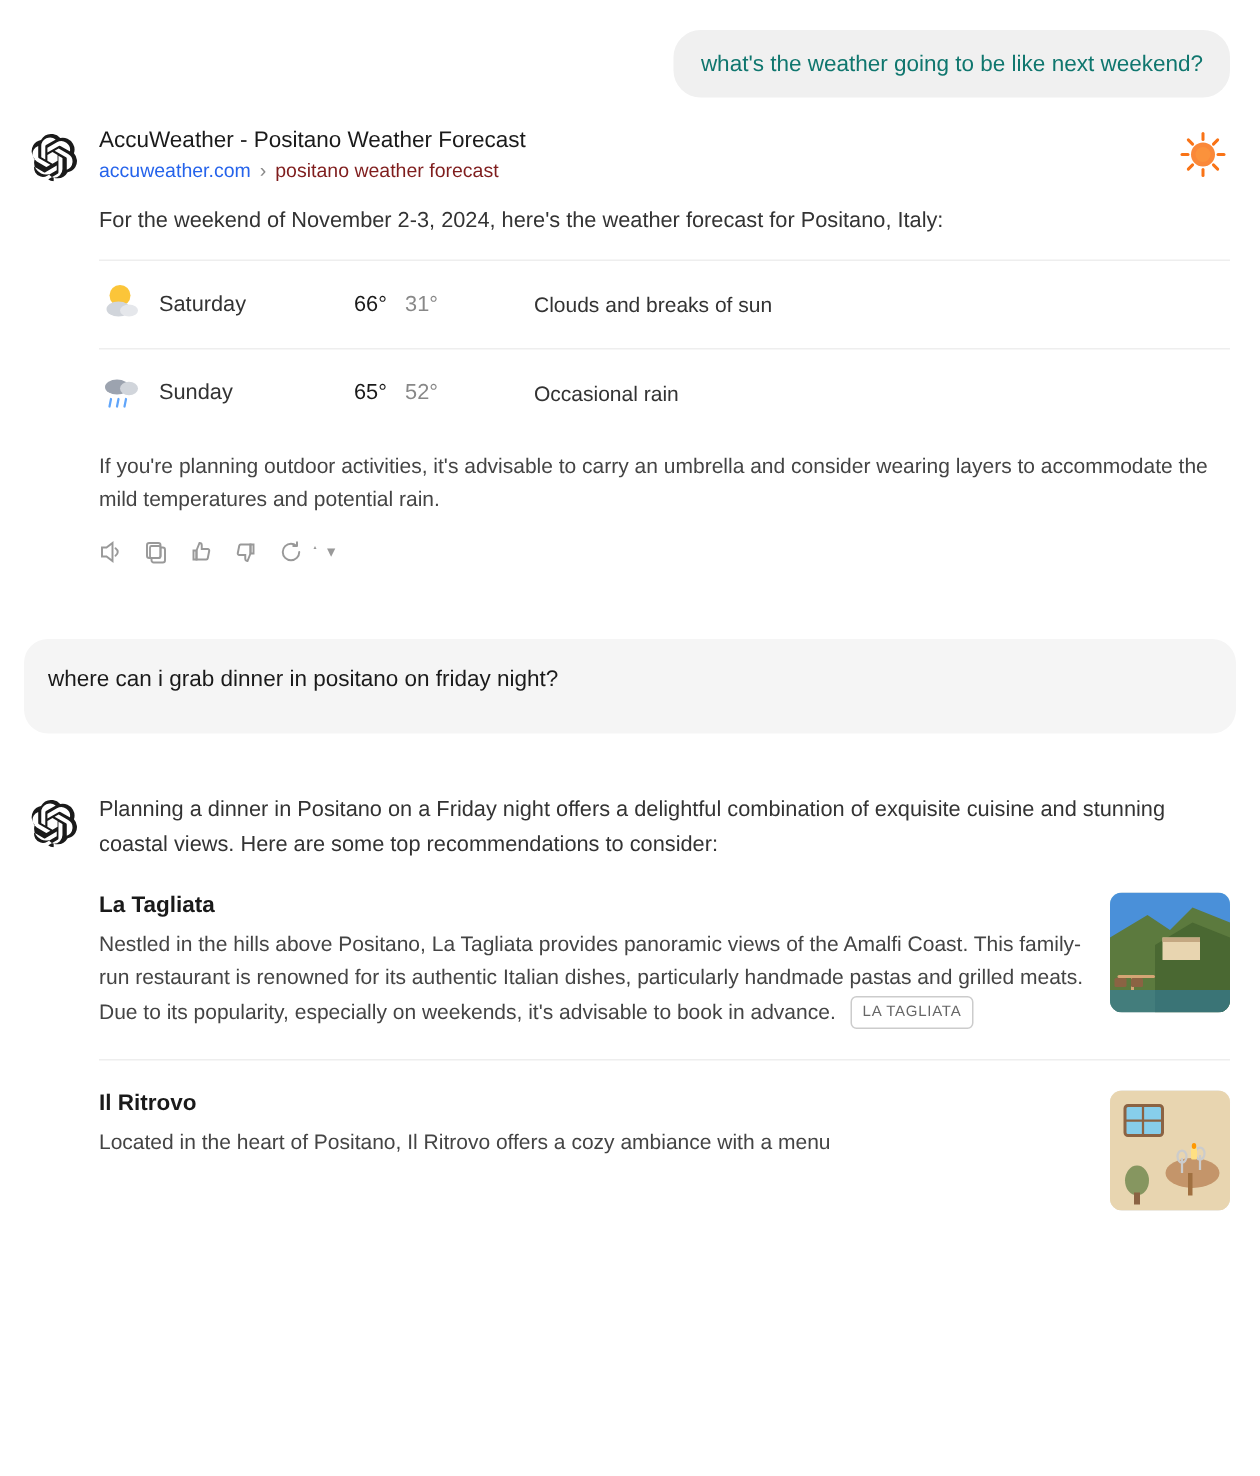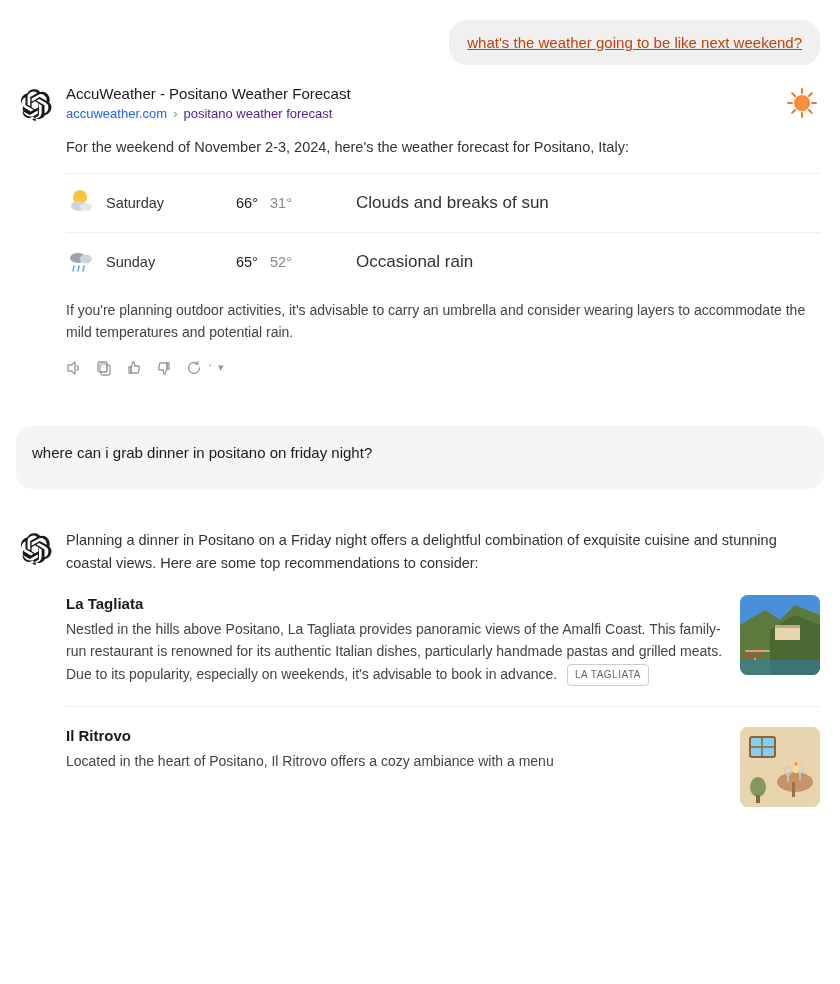--- a/index.html
+++ b/index.html
@@ -23,23 +23,22 @@
       display: flex;
       justify-content: flex-end;
       padding: 20px 20px 10px 20px;
     }
     .user-message-bubble {
       background: #f0f0f0;
       border-radius: 18px;
       padding: 12px 18px;
       max-width: 680px;
       font-size: 15px;
-      color: #c2410c;
+      color: #0f766e;
       line-height: 1.4;
-      text-decoration: underline;
     }
 
     
     .ai-response {
       padding: 10px 20px 20px 20px;
       display: flex;
       gap: 14px;
       align-items: flex-start;
     }
 
@@ -119,21 +118,21 @@
       color: #333;
     }
     .weather-temp .temp-high {
       color: #1a1a1a;
     }
     .weather-temp .temp-low {
       color: #888;
     }
     .weather-desc {
       flex: 1;
-      font-size: 17px;
+      font-size: 14px;
       color: #333;
     }
 
     .weather-advice {
       font-size: 14px;
       color: #444;
       margin-top: 8px;
       line-height: 1.6;
     }
 
@@ -316,21 +315,21 @@
     </div>
 
     <div class="ai-content">
 
       <div class="source-card">
         <div class="source-info">
           <div class="source-title">AccuWeather - Positano Weather Forecast</div>
           <div class="source-breadcrumb">
             <a style="color:#2563eb;text-decoration:none;cursor:pointer;">accuweather.com</a>
             <span style="color:#888;">›</span>
-            <a style="color:#4c1d95;text-decoration:none;cursor:pointer;">positano weather forecast</a>
+            <a style="color:#7f1d1d;text-decoration:none;cursor:pointer;">positano weather forecast</a>
           </div>
         </div>
         <div class="source-icon">
 
           <svg width="34" height="34" viewBox="0 0 34 34" fill="none" xmlns="http://www.w3.org/2000/svg">
             <circle cx="17" cy="17" r="8" fill="#f97316" opacity="0.85"></circle>
             <circle cx="17" cy="17" r="5" fill="#fb923c"></circle>
 
             <line x1="17" y1="3" x2="17" y2="7" stroke="#f97316" stroke-width="2" stroke-linecap="round"></line>
             <line x1="17" y1="27" x2="17" y2="31" stroke="#f97316" stroke-width="2" stroke-linecap="round"></line>

